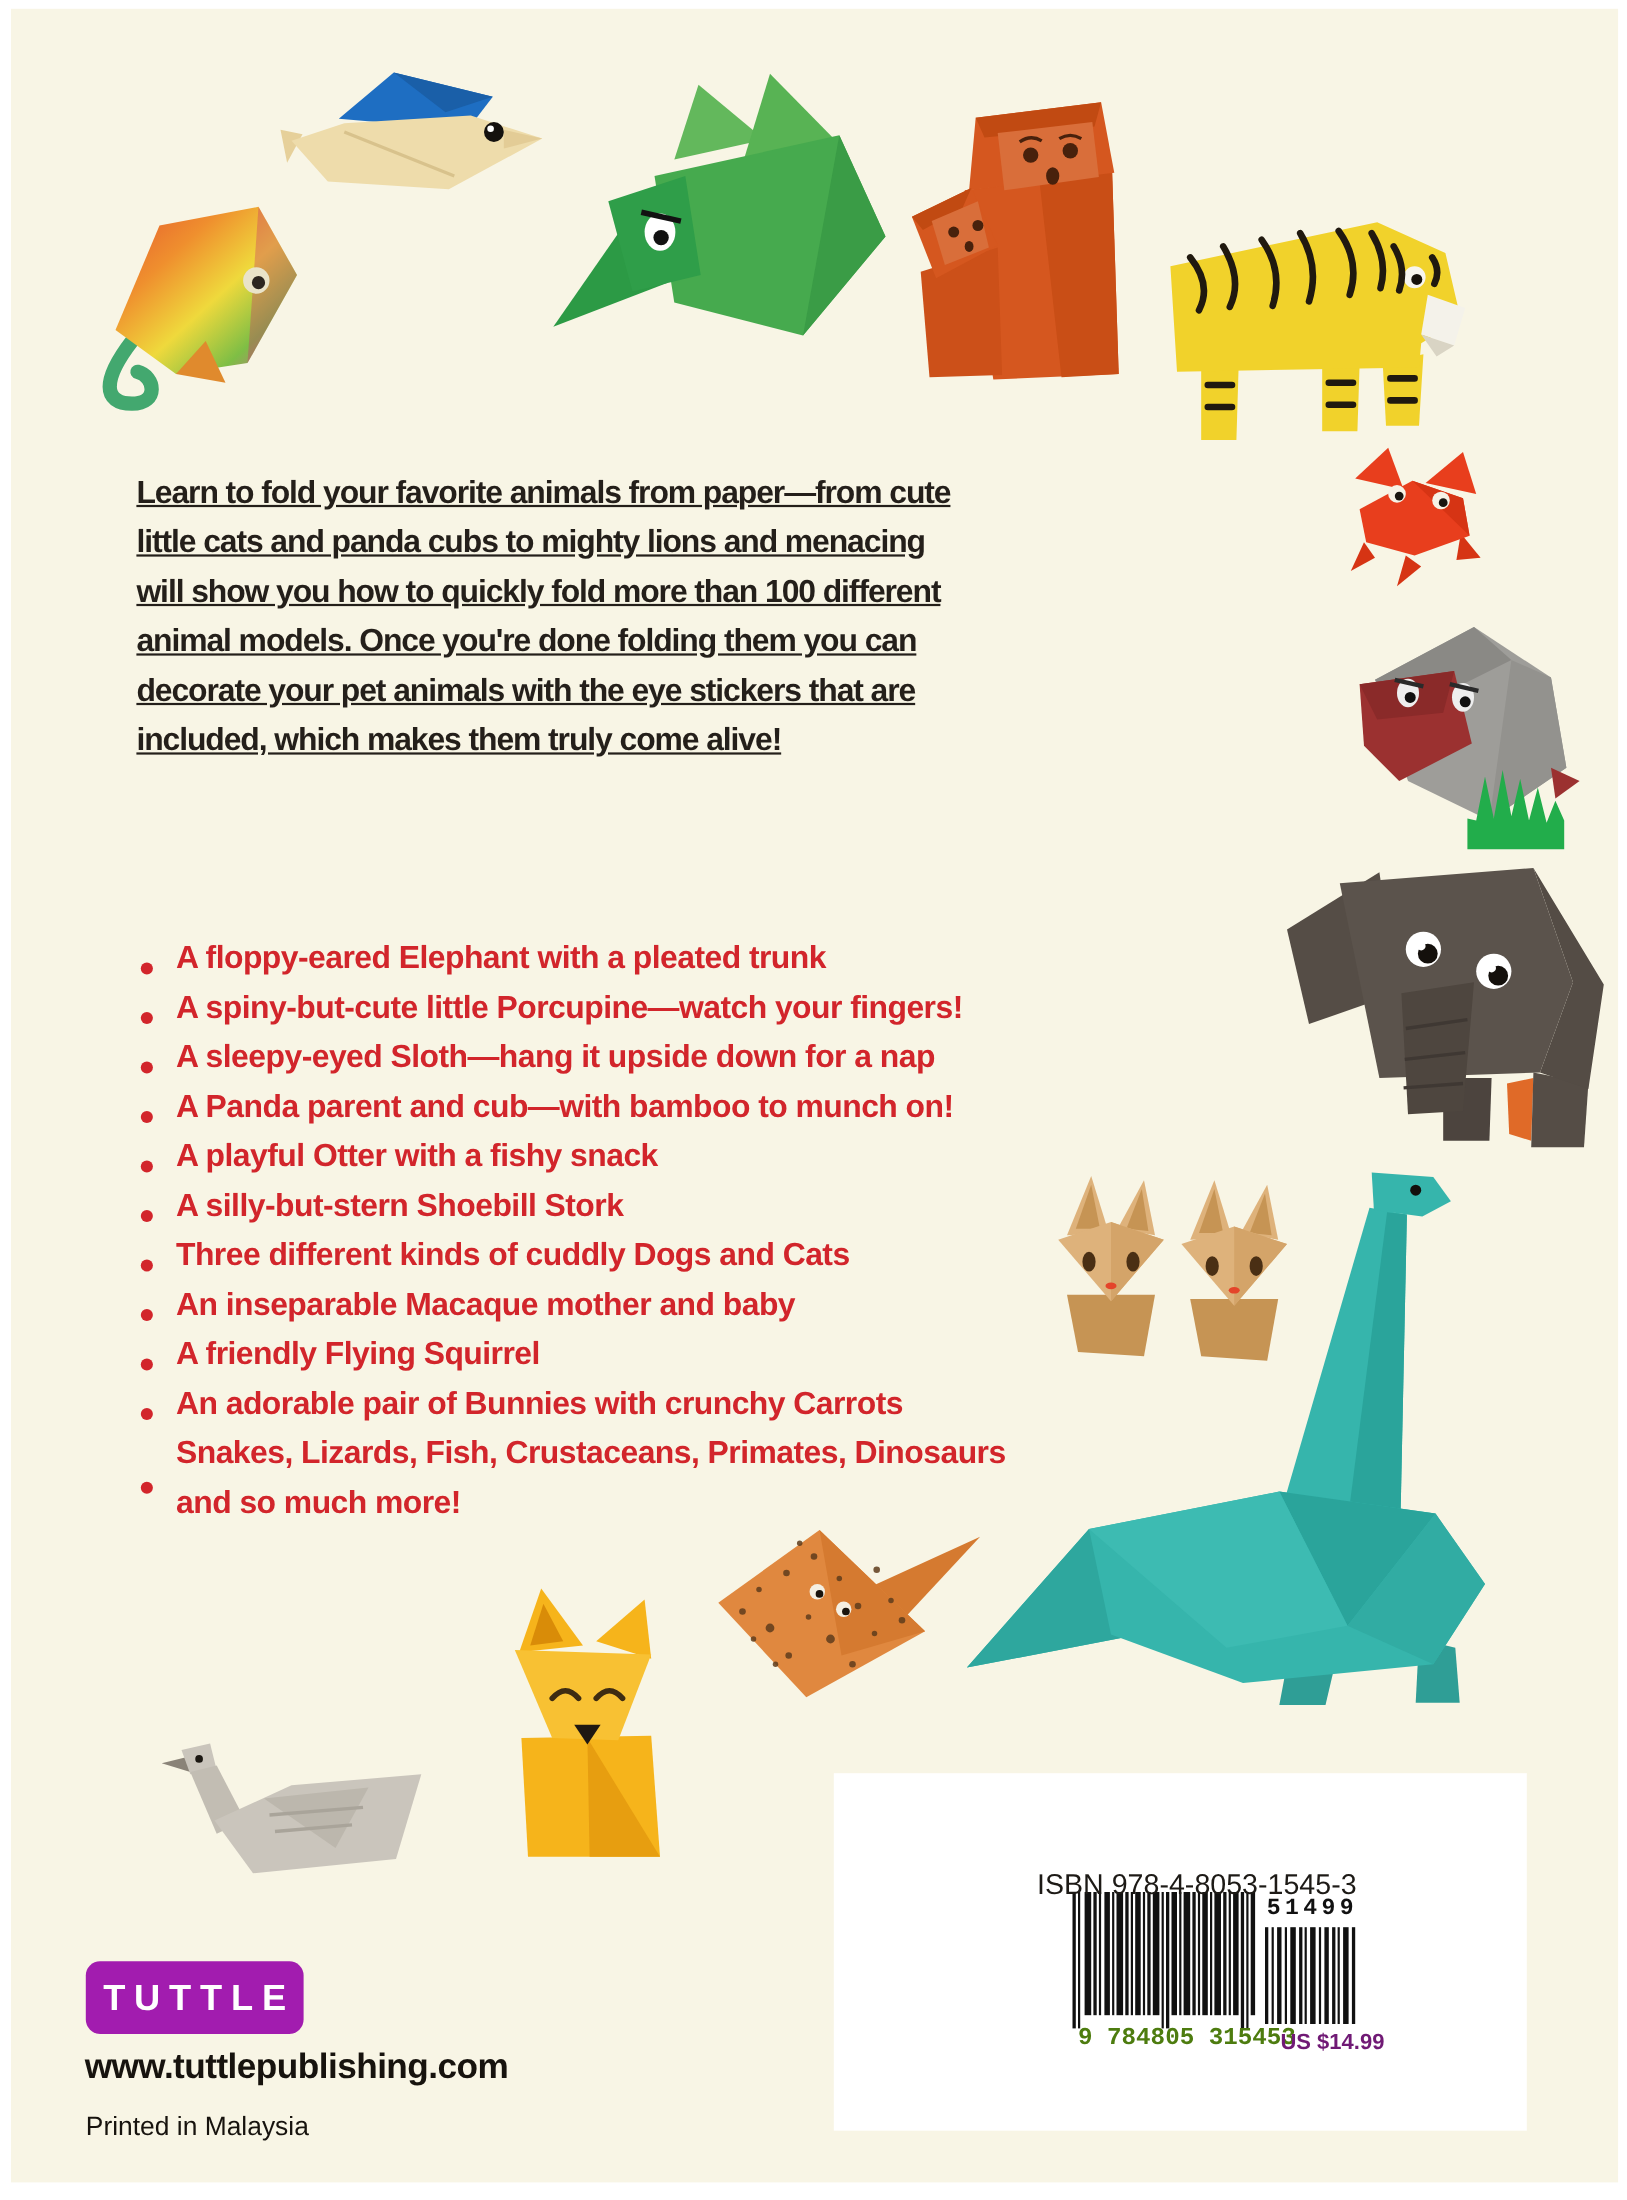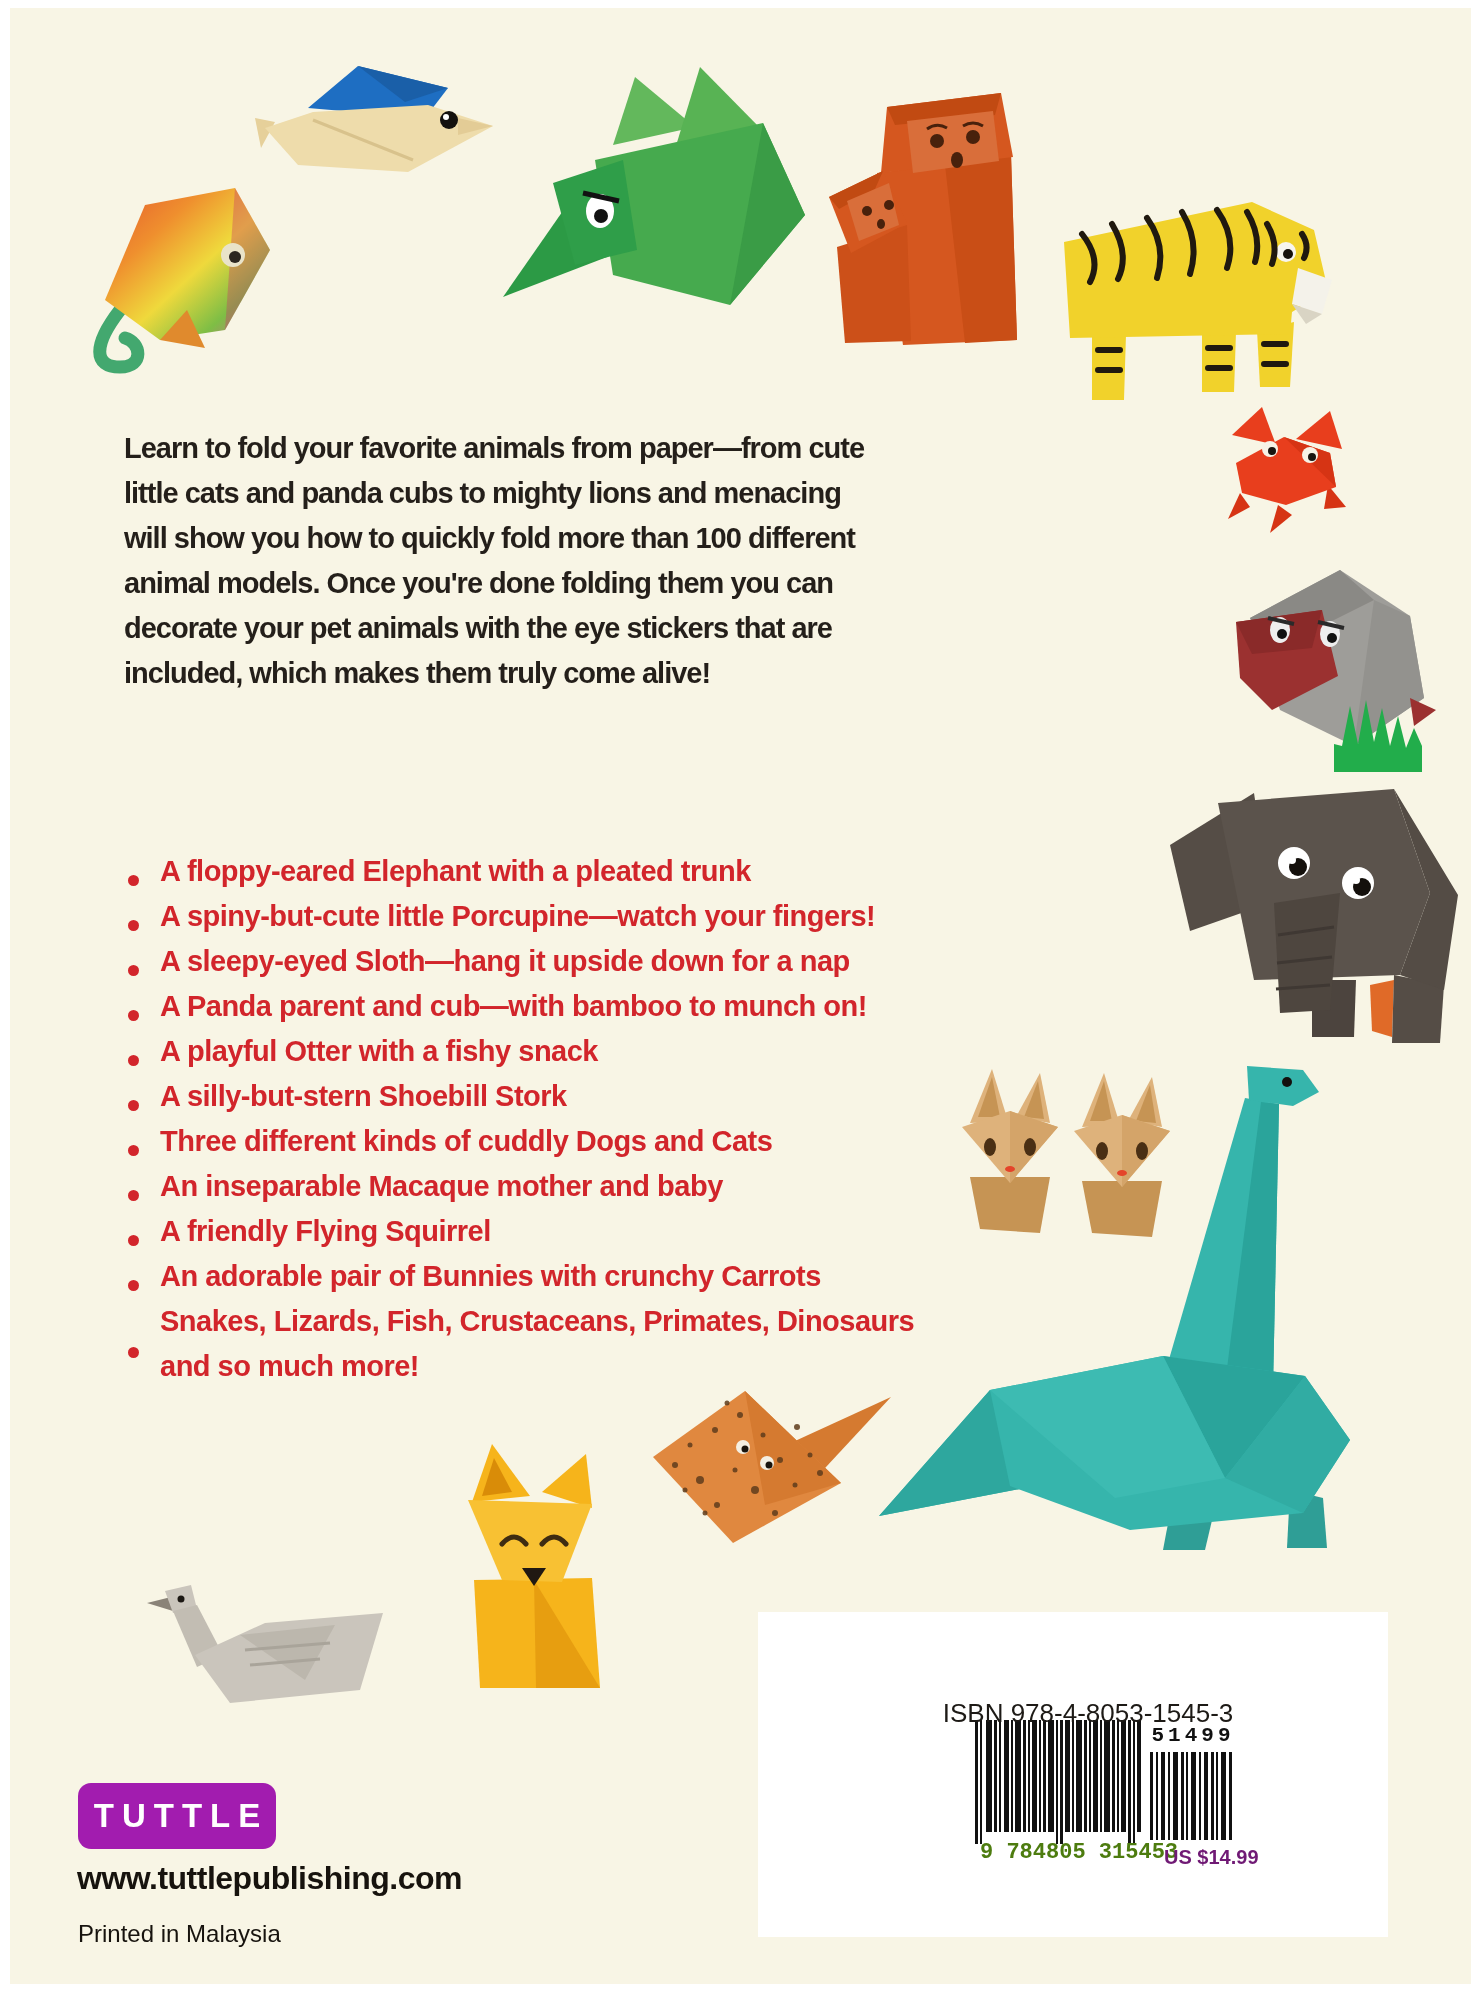--- a/index.html
+++ b/index.html
@@ -1,21 +1,21 @@
 <!DOCTYPE html>
 <html><head>
 <meta charset="utf-8">
 <style>
   html,body{margin:0;padding:0;background:#ffffff;}
   .page{position:relative;width:1479px;height:2000px;background:#ffffff;overflow:hidden;
         font-family:"Liberation Sans",sans-serif;}
   .paper{position:absolute;left:10px;top:8px;right:8px;bottom:16px;background:#f8f5e5;}
   .animal{position:absolute;}
   .intro{position:absolute;left:124px;top:426px;font-size:29px;font-weight:bold;
-         color:#241f1a;letter-spacing:-1px;}
+         color:#241f1a;letter-spacing:-1px;text-decoration:underline;}
   .intro .line{height:45px;line-height:45px;white-space:nowrap;}
   .heading{position:absolute;left:124px;top:779px;font-size:29px;font-weight:bold;
            color:#d2252b;letter-spacing:-0.5px;white-space:nowrap;}
   .models{position:absolute;left:128px;top:849px;width:850px;}
   .model{display:flex;align-items:center;}
   .model .dot{flex:0 0 auto;width:11px;height:11px;border-radius:50%;background:#d2252b;
               margin:17px 21px 0 0;}
   .model .txt{font-size:29px;font-weight:bold;color:#d2252b;line-height:45px;
               letter-spacing:-0.5px;white-space:pre-line;}
   .barcode-box{position:absolute;left:758px;top:1612px;width:630px;height:325px;background:#ffffff;}

